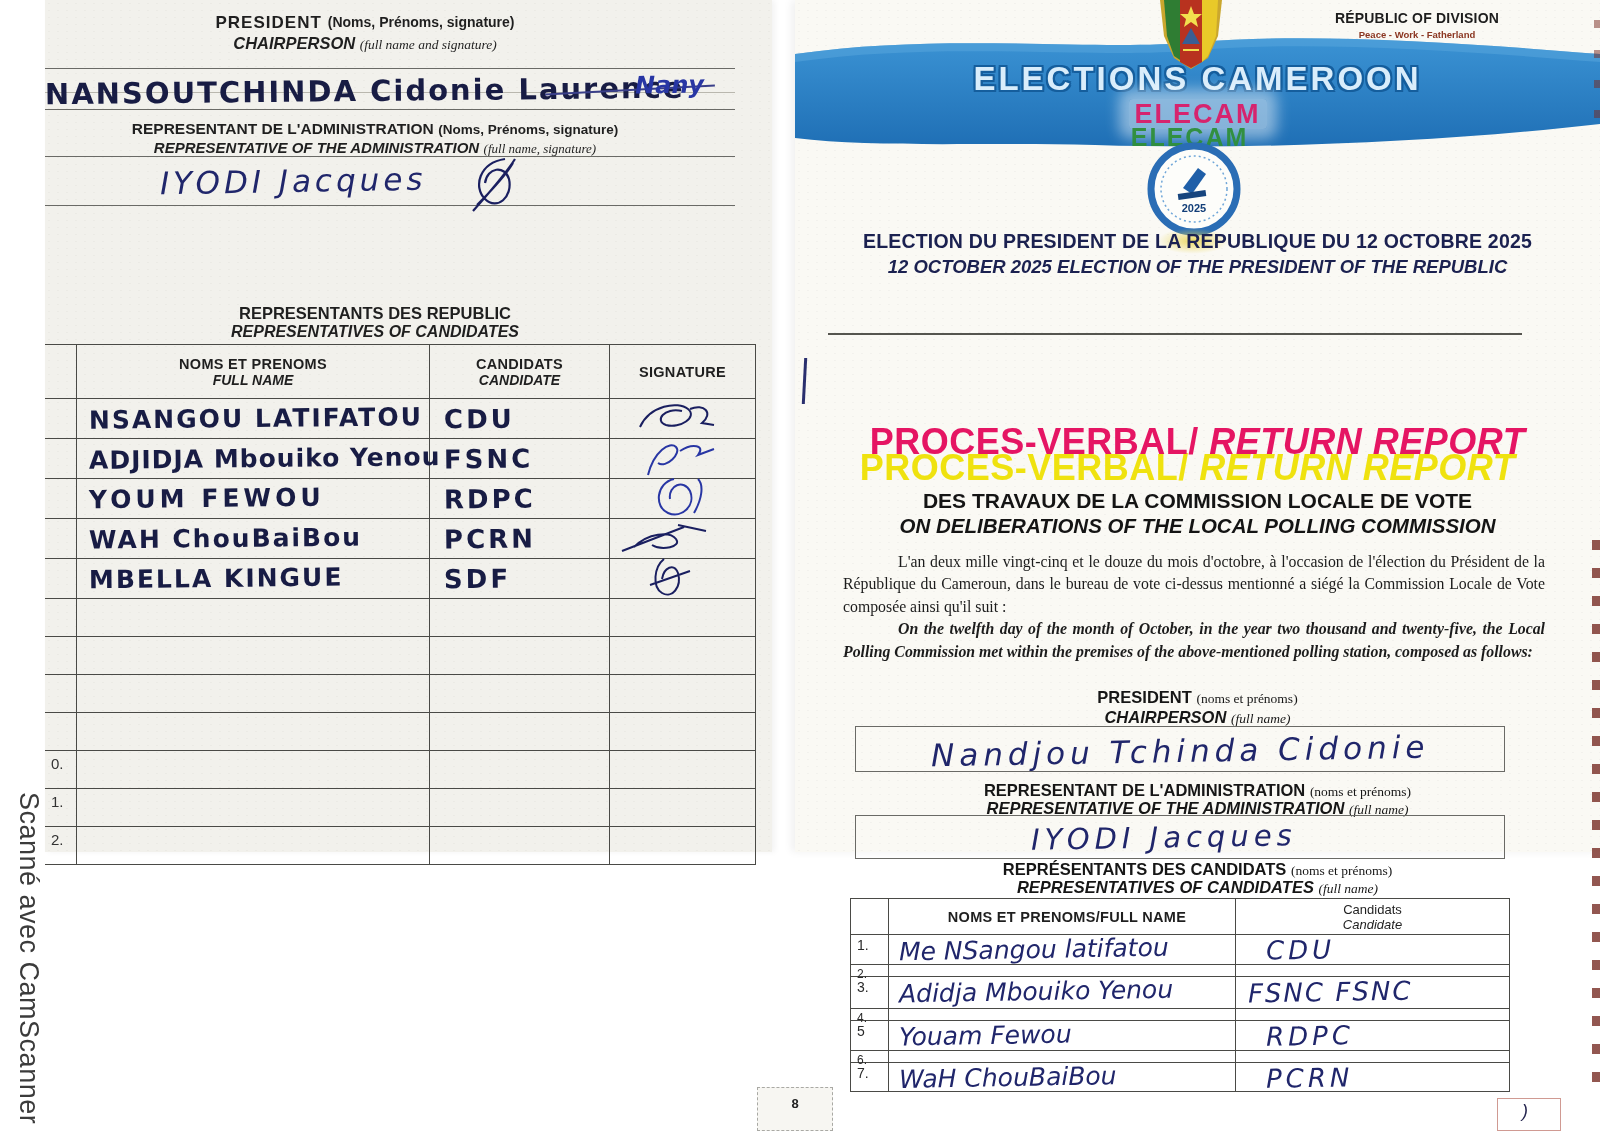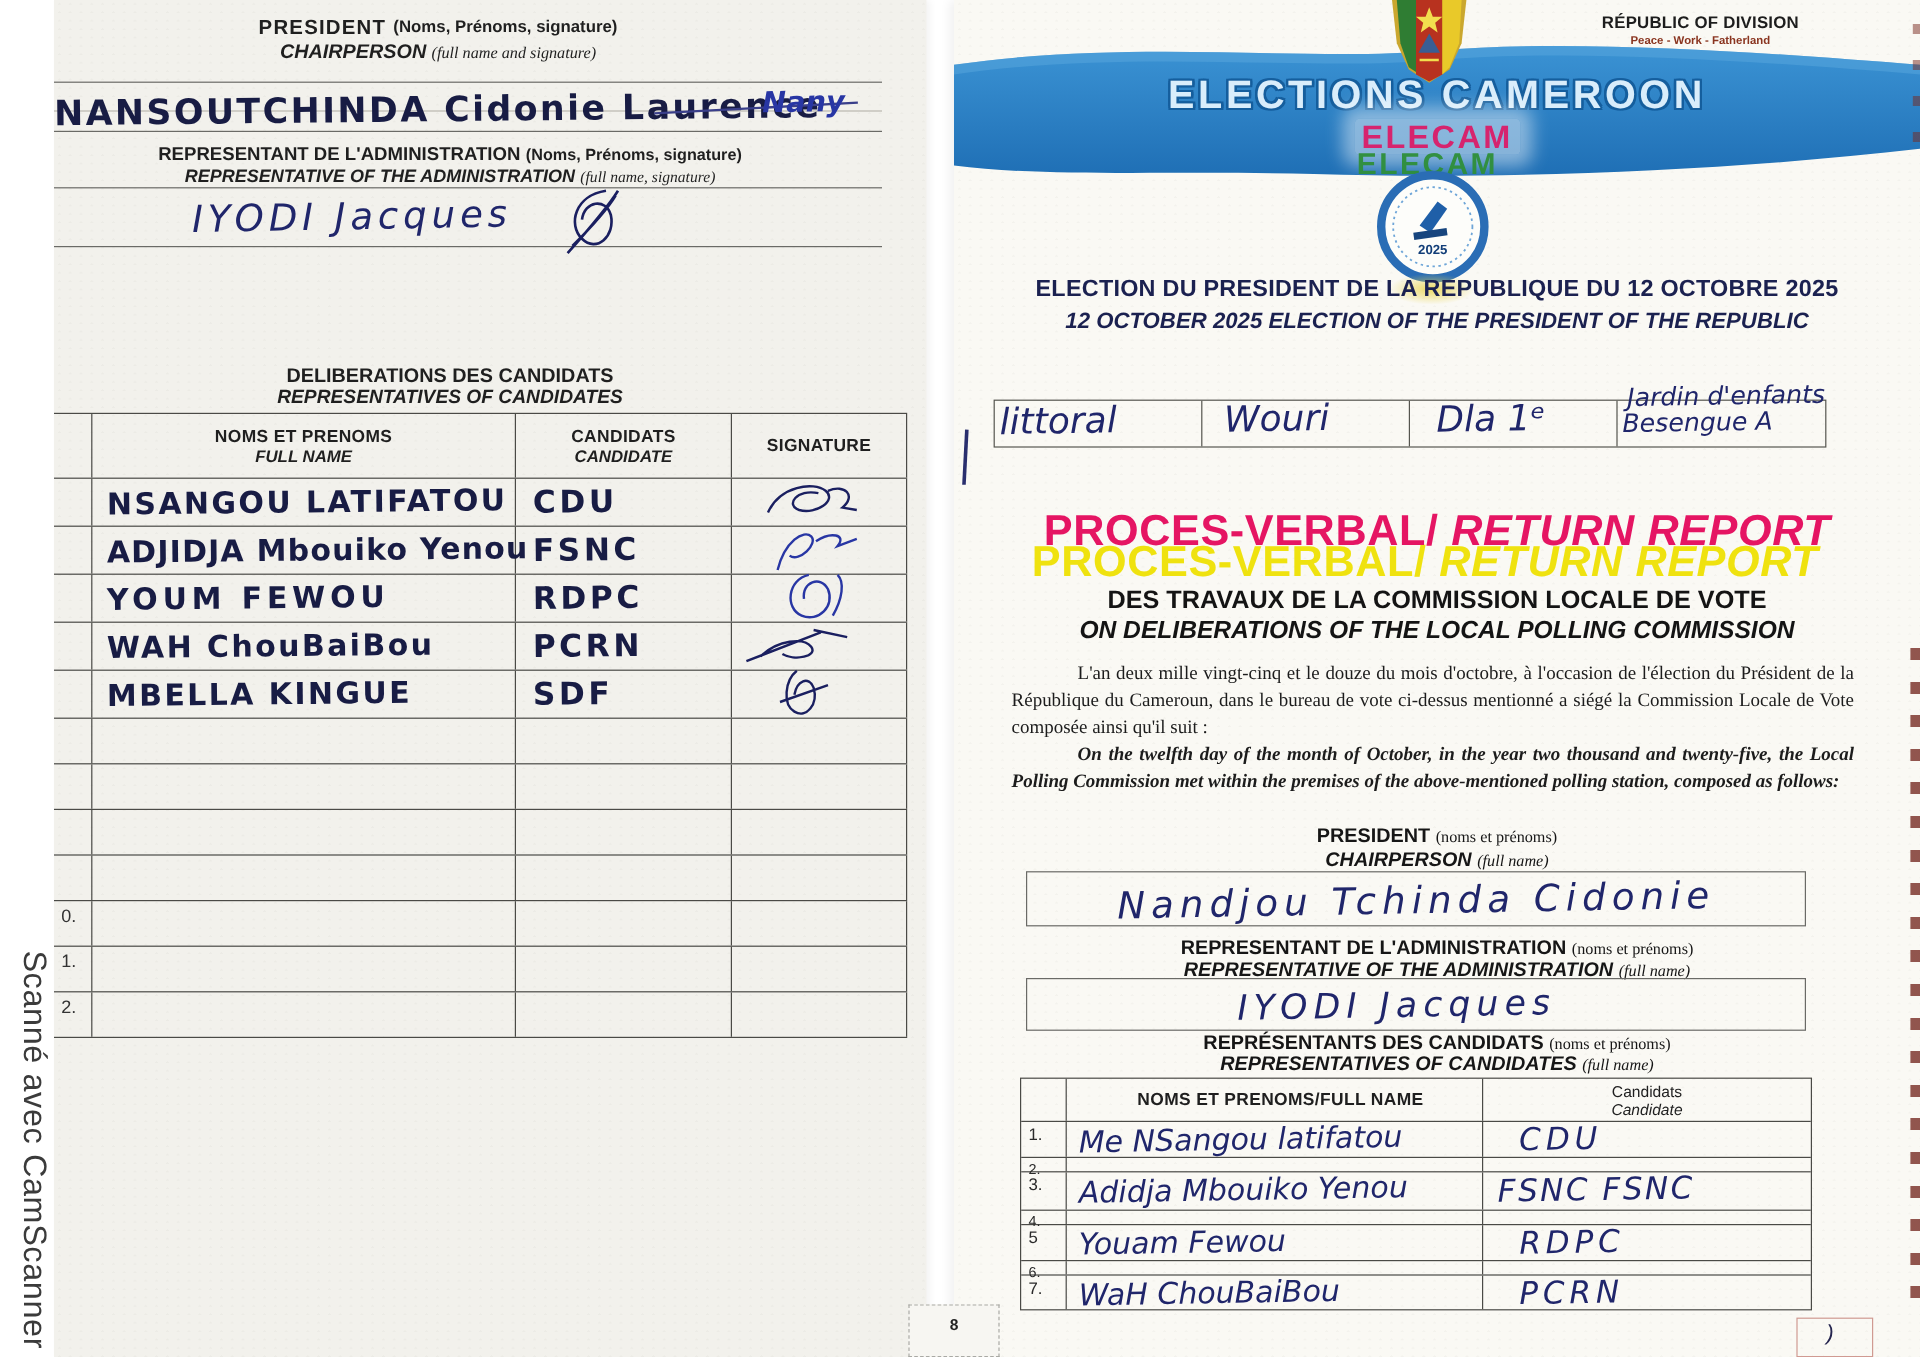--- a/index.html
+++ b/index.html
@@ -2,21 +2,21 @@
 <html><head>
 <meta charset="utf-8">
 <style>
   * { margin:0; padding:0; box-sizing:border-box; }
   body { background:#ffffff; }
   .canvas {
     position:relative; width:1600px; height:1131px; overflow:hidden;
     background:#ffffff; font-family:"Liberation Sans", sans-serif; color:#1f1f1f;
   }
   .page {
-    position:absolute; top:0; height:1131px;
+    position:absolute; top:0; height:852px;
     background-image: radial-gradient(rgba(110,110,95,0.05) 1px, transparent 1px);
     background-size: 9px 7px;
   }
   .left-page  { left:45px;  width:727px; background-color:#f2f1ec; box-shadow: 3px 0 6px rgba(0,0,0,.05); }
   .right-page { left:795px; width:805px; background-color:#faf9f4; box-shadow: -4px 0 8px rgba(0,0,0,.06); }
 
   .c { text-align:center; }
   .b { font-weight:bold; }
   .i { font-style:italic; }
   .paren { font-weight:bold; font-size:.82em; }
@@ -167,21 +167,21 @@
     </div>
 
     <div class="entrybox" style="left:0; top:156px; width:690px; height:50px;">
       <span class="hw hw-cur" style="font-size:31px; line-height:50px; padding-left:115px; letter-spacing:4px; white-space:nowrap;">IYODI Jacques</span>
       <svg width="54" height="64" style="position:absolute; left:420px; top:-4px;">
         <path d="M40 6 C14 10 8 34 20 46 C32 58 48 44 44 26 C40 12 22 14 20 30 M8 58 C24 40 40 22 50 6 M12 52 C28 36 42 20 48 10" stroke="#1a1f60" stroke-width="2.2" fill="none"></path>
       </svg>
     </div>
 
     <div class="c" style="position:absolute; left:0; top:304px; width:660px;">
-      <span class="b" style="font-size:16.5px;">DELIBERATIONS DES CANDIDATS</span>
+      <span class="b" style="font-size:16.5px;">REPRESENTANTS DES REPUBLIC</span>
     </div>
     <div class="c" style="position:absolute; left:0; top:323px; width:660px;">
       <span class="b i" style="font-size:16px;">REPRESENTATIVES OF CANDIDATES</span>
     </div>
 
     <div class="ltable">
       <div class="lrow lhead" style="height:54px;">
         <div class="lc n"></div>
         <div class="lc name hcell">
           <span class="h1">NOMS ET PRENOMS</span>
@@ -332,35 +332,20 @@
         <rect x="31" y="50" width="28" height="6" fill="#17457e" transform="rotate(-8 45 53)"></rect>
         <text x="47" y="70" font-size="11" font-weight="bold" fill="#123e78" text-anchor="middle" font-family="Liberation Sans, sans-serif">2025</text>
       </svg>
     </div>
     <div class="logo-blob"></div>
 
     <div class="title-fr">ELECTION DU PRESIDENT DE LA REPUBLIQUE DU 12 OCTOBRE 2025</div>
     <div class="title-en">12 OCTOBER 2025 ELECTION OF THE PRESIDENT OF THE REPUBLIC</div>
 
     <div class="loctable">
-      <div class="locrow">
-        <div class="locval">
-            <span class="loc-hw hw hw-cur" style="left:4px; top:0; font-size:30px;">littoral</span>
-          </div>
-        <div class="locval">
-            <span class="loc-hw hw hw-cur" style="left:18px; top:-2px; font-size:30px;">Wouri</span>
-          </div>
-        <div class="locval">
-            <span class="loc-hw hw hw-cur" style="left:22px; top:-2px; font-size:30px;">Dla 1ᵉ</span>
-          </div>
-        <div class="locval">
-          <span class="loc-hw hw hw-cur" style="left:8px; top:-16px; font-size:21px;">Jardin d'enfants</span>
-          <span class="loc-hw hw hw-cur" style="left:4px; top:6px; font-size:21px;">Besengue A</span>
-        </div>
-      </div>
     </div>
     <div style="position:absolute; left:8px; top:358px; width:3px; height:46px; background:#2a2f6e; transform:rotate(3deg);"></div>
 
     <div class="headline headline-yellow">
       <span>PROCES-VERBAL/</span>
       <span class="en">RETURN REPORT</span>
     </div>
     <div class="headline headline-red">
       <span>PROCES-VERBAL/</span>
       <span class="en">RETURN REPORT</span>

